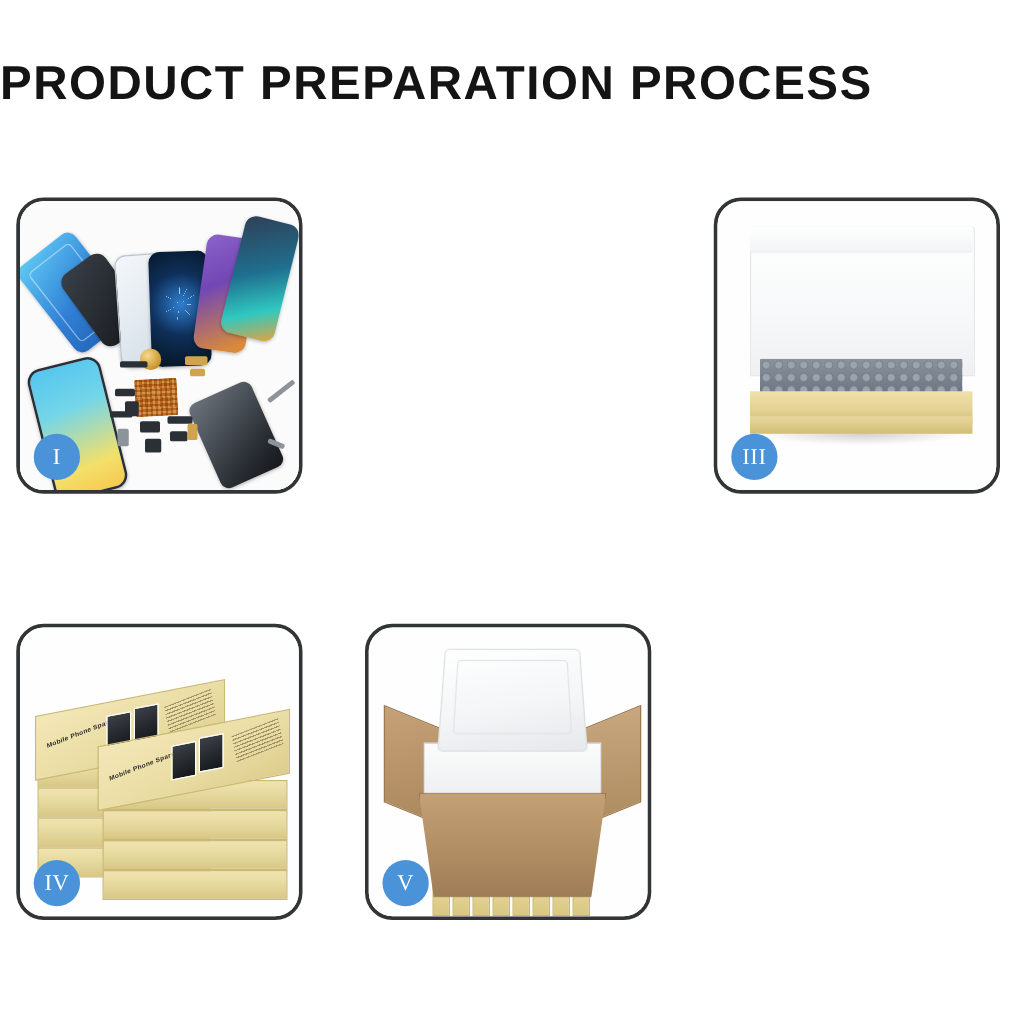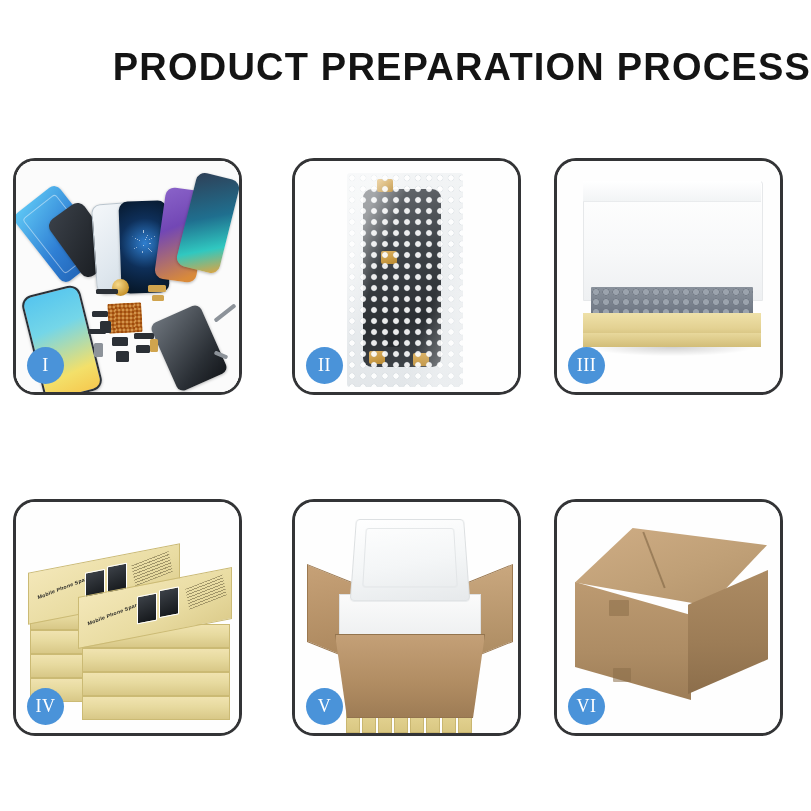--- a/index.html
+++ b/index.html
@@ -16,21 +16,21 @@
     position: relative;
   }
 
   
   .header {
     position: absolute;
     left: 0;
     top: 0;
     width: 811px;
     height: 140px;
-    text-align: right;
+    text-align: left;
   }
   .page-title {
     margin: 0;
     padding-top: 48px;
     font-size: 38px;
     font-weight: 700;
     letter-spacing: 1.2px;
     line-height: 1.05;
     color: #141414;
     font-family: "Liberation Sans", sans-serif;
@@ -58,21 +58,21 @@
     width: 229px;
     height: 237px;
     border: 3px solid #333436;
     border-radius: 22px;
     background: #fdfdfd;
     box-sizing: border-box;
     overflow: visible;
   }
   .panel-col-0 { left: 0px; }
   .panel-col-1 { left: 279px; }
-  .panel-col-2 { left: 541px; }
+  .panel-col-2 { left: 558px; }
   .panel-row-0 { top: 0px; }
   .panel-row-1 { top: 341px; }
 
   .panel-inner {
     position: absolute;
     inset: 0;
     border-radius: 19px;
     overflow: hidden;
     background: #fefefe;
   }
@@ -388,38 +388,20 @@
         <div class="sp" style="left:120px; top:184px; width:14px; height:8px;"></div>
         <div class="sp sp-gold" style="left:134px; top:178px; width:8px; height:13px;"></div>
         <div class="sp sp-gray" style="left:196px; top:150px; width:26px; height:4px; transform:rotate(-38deg);"></div>
         <div class="sp sp-gray" style="left:198px; top:192px; width:14px; height:4px; transform:rotate(22deg);"></div>
       </div>
     </div>
     <div class="badge">I</div>
 
   </div>
 
-  <div class="panel panel-col-1 panel-row-0">
-    <div class="panel-inner">
-      <div class="scene">
-        <div class="p2-bag">
-          <div class="p2-lcd"></div>
-          <div class="p2-flex"></div>
-          <div class="p2-conn" style="left:30px; top:6px;"></div>
-          <div class="p2-conn" style="left:34px; top:78px;"></div>
-          <div class="p2-conn" style="left:22px; top:178px;"></div>
-          <div class="p2-conn" style="left:66px; top:180px;"></div>
-          <div class="p2-bubbles"></div>
-          <div class="p2-sheen"></div>
-        </div>
-      </div>
-    </div>
-    <div class="badge">II</div>
-
-  </div>
 
   <div class="panel panel-col-2 panel-row-0">
     <div class="panel-inner">
       <div class="scene">
         <div class="p3-lid"></div>
         <div class="p3-lid-fold"></div>
         <div class="p3-foam"></div>
         <div class="p3-tray"></div>
         <div class="p3-tray-front"></div>
         <div class="p3-shadow"></div>
@@ -480,28 +462,14 @@
           <div class="p5-yellow" style="left:118px;"></div>
         </div>
         <div class="p5-body"></div>
         <div class="p5-lid"></div>
       </div>
     </div>
     <div class="badge">V</div>
 
   </div>
 
-  <div class="panel panel-col-2 panel-row-1">
-    <div class="panel-inner">
-      <div class="scene">
-        <div class="p6-top"></div>
-        <div class="p6-left"></div>
-        <div class="p6-right"></div>
-        <div class="p6-seam"></div>
-        <div class="p6-tape" style="left:52px; top:98px; width:20px; height:16px;"></div>
-        <div class="p6-tape" style="left:56px; top:166px; width:18px; height:14px;"></div>
-      </div>
-    </div>
-    <div class="badge">VI</div>
-
-  </div>
 
 </div>
 
 </body></html>

